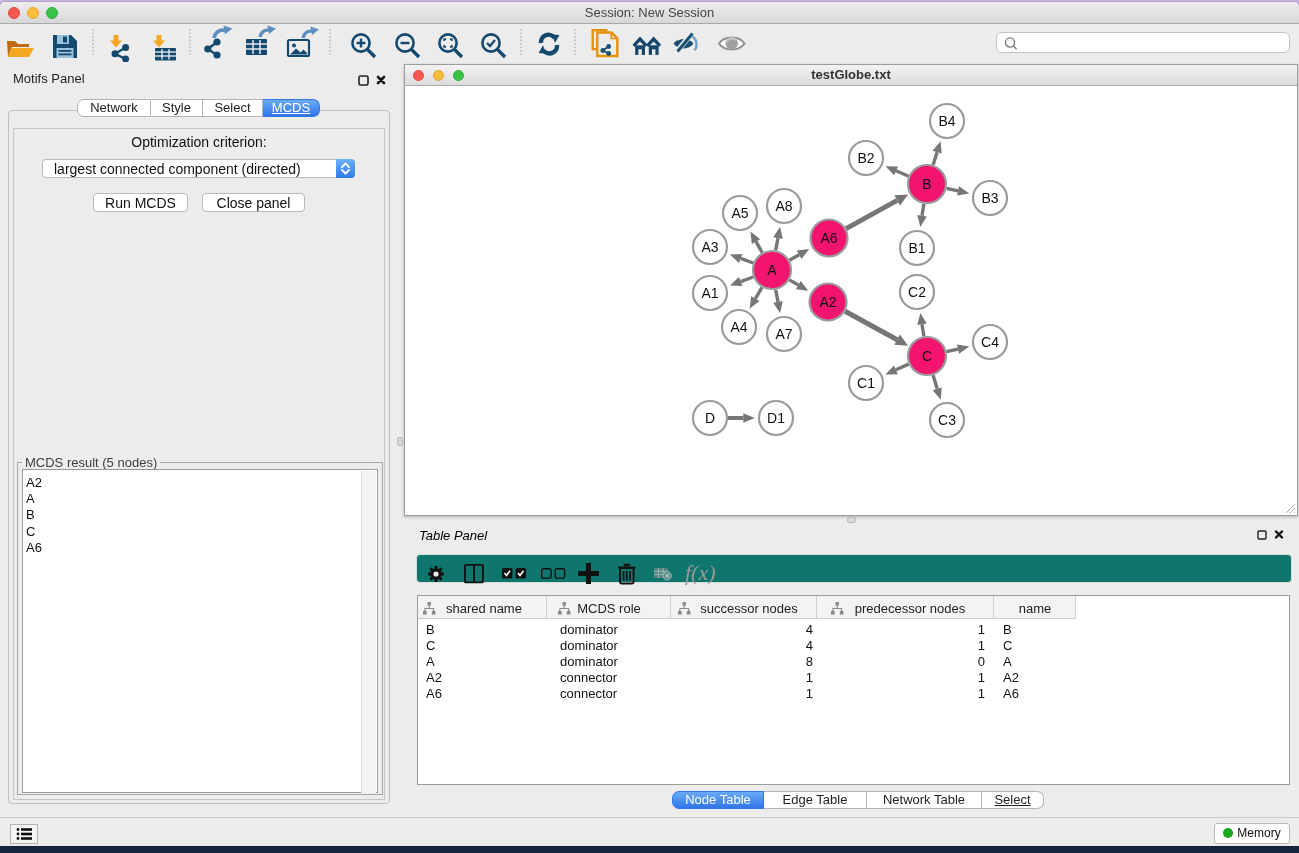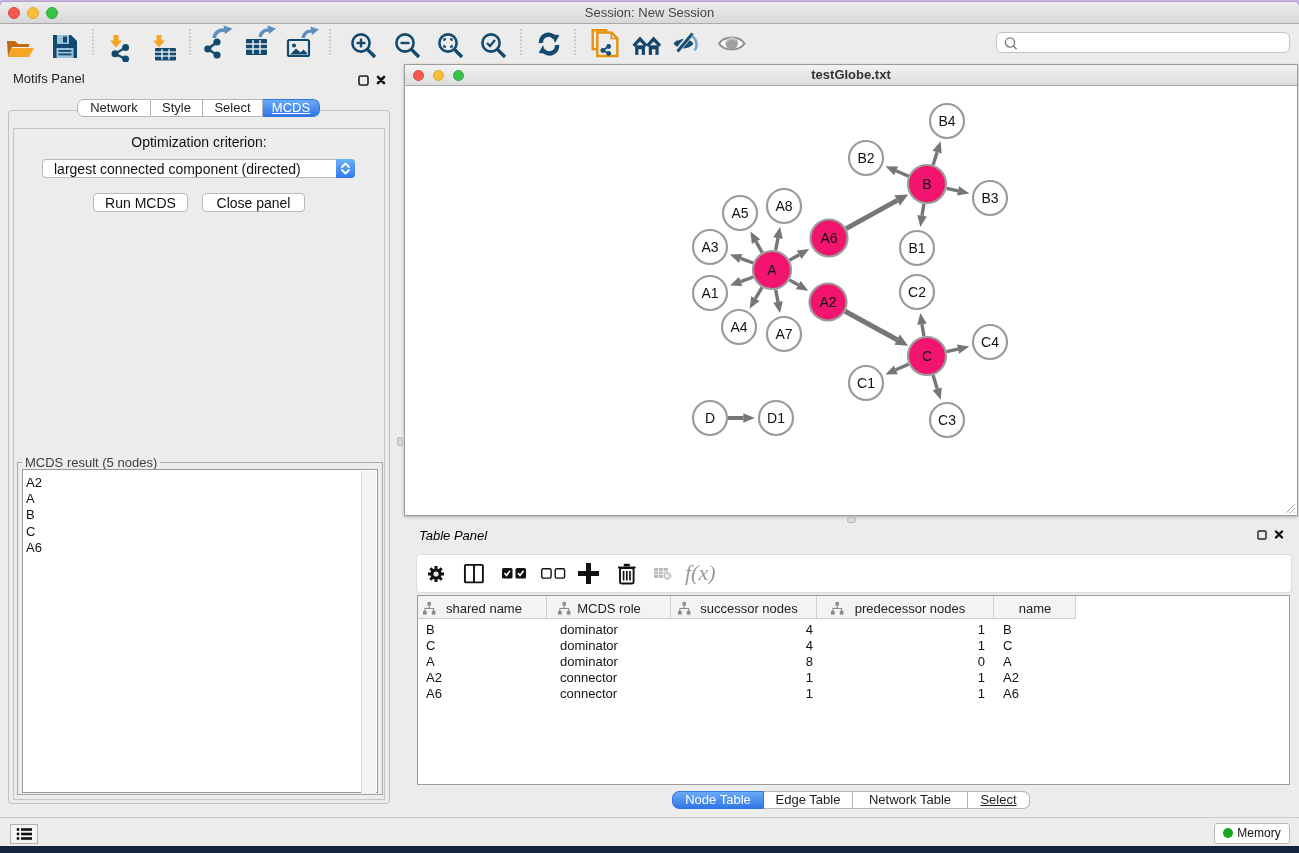--- a/index.html
+++ b/index.html
@@ -30,21 +30,21 @@
 .gb-list { position:absolute; left:4px; top:6px; width:356px; height:324px; background:#fff; border:1px solid #999; font-size:13px; color:#111; padding-top:5px; }
 .gb-list .it { padding-left:3px; height:16.2px; line-height:16.5px; }
 .gb-scroll { position:absolute; right:1px; top:1px; width:15px; height:322px; background:#f3f3f3; border-left:1px solid #dedede; }
 
 .netwin { position:absolute; left:404px; top:-1px; width:894px; height:452px; background:#fff; border:1px solid #9c9c9c; box-shadow:0 1px 3px rgba(0,0,0,.25); }
 .netwin-tb { position:absolute; left:0; top:0; width:100%; height:21px; background:linear-gradient(#f3f3f3,#dcdcdc); border-bottom:1px solid #ababab; }
 .netwin-title { position:absolute; top:2px; width:100%; text-align:center; font-size:13px; color:#333;font-weight:bold; }
 .ntl { position:absolute; top:5px; width:11px; height:11px; border-radius:50%; }
 
 .tp-title { position:absolute; left:419px; top:463px; font-size:13px; color:#000000;font-style:italic; }
-.tp-toolbar { position:absolute; left:416px; top:489px; width:876px; height:39px; background:#ffffff; border:1px solid #dcdcdc; border-radius:4px; }
+.tp-toolbar { position:absolute; left:416px; top:489px; width:876px; height:29px; background:#0f766e; border:1px solid #dcdcdc; border-radius:4px; }
 .tbl { position:absolute; left:417px; top:530px; width:873px; height:190px; background:#fff; border:1px solid #9c9c9c; }
 .tbl-head { position:absolute; left:0; top:0; height:23px; background:#f3f3f3; border-right:1px solid #d0d0d0; border-bottom:1px solid #cdcdcd; font-size:13px; color:#222; text-align:center; line-height:22px; }
 .tbl-row { position:absolute; font-size:13px; color:#111; height:16px; line-height:16px; }
 .bottom-tabs { position:absolute; left:672px; top:726px; display:flex; }
 .statusbar { position:absolute; left:0; top:815px; width:1299px; height:29px; background:#ececec; border-top:1px solid #c9c9c9; }
 .wm-btns { position:absolute; top:0; }
 </style></head>
 <body>
 <div class="desktop-bottom"></div>
 <div class="appwin">
@@ -473,21 +473,21 @@
       <div class="tbl-row" style="left:399px; top:74px; width:168px; text-align:right;">1</div>
       <div class="tbl-row" style="left:399px; top:90px; width:168px; text-align:right;">1</div>
       <div class="tbl-row" style="left:585px; top:26px;">B</div>
       <div class="tbl-row" style="left:585px; top:42px;">C</div>
       <div class="tbl-row" style="left:585px; top:58px;">A</div>
       <div class="tbl-row" style="left:585px; top:74px;">A2</div>
       <div class="tbl-row" style="left:585px; top:90px;">A6</div>
     </div>
     <div class="bottom-tabs">
       <div class="tab first sel" style="width:92px;">Node Table</div>
-        <div class="tab" style="width:89px;">Edge Table</div>
+        <div class="tab" style="width:103px;">Edge Table</div>
         <div class="tab" style="width:115px;">Network Table</div>
         <div class="tab last" style="width:62px;">Select</div>
     </div>
   </div>
   <div class="statusbar">
     <div style="position:absolute; left:10px; top:6px; width:28px; height:20px; background:#f4f4f4; border:1px solid #b3b3b3;">
       <svg width="16" height="14" viewBox="0 0 16 14" style="position:absolute;left:5px;top:2px;">
           <circle cx="2" cy="2.5" r="1.4" fill="#111"></circle>
           <circle cx="2" cy="7" r="1.4" fill="#111"></circle>
           <circle cx="2" cy="11.5" r="1.4" fill="#111"></circle>

